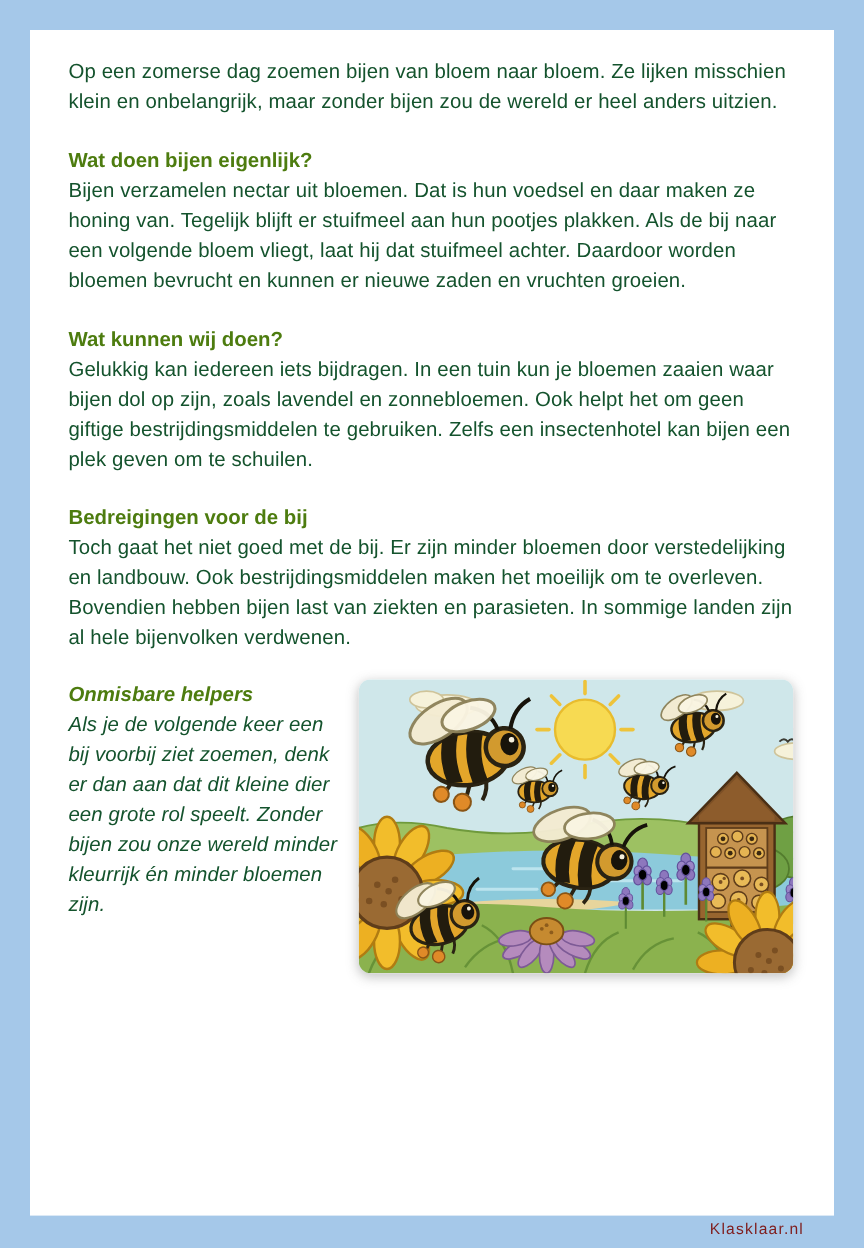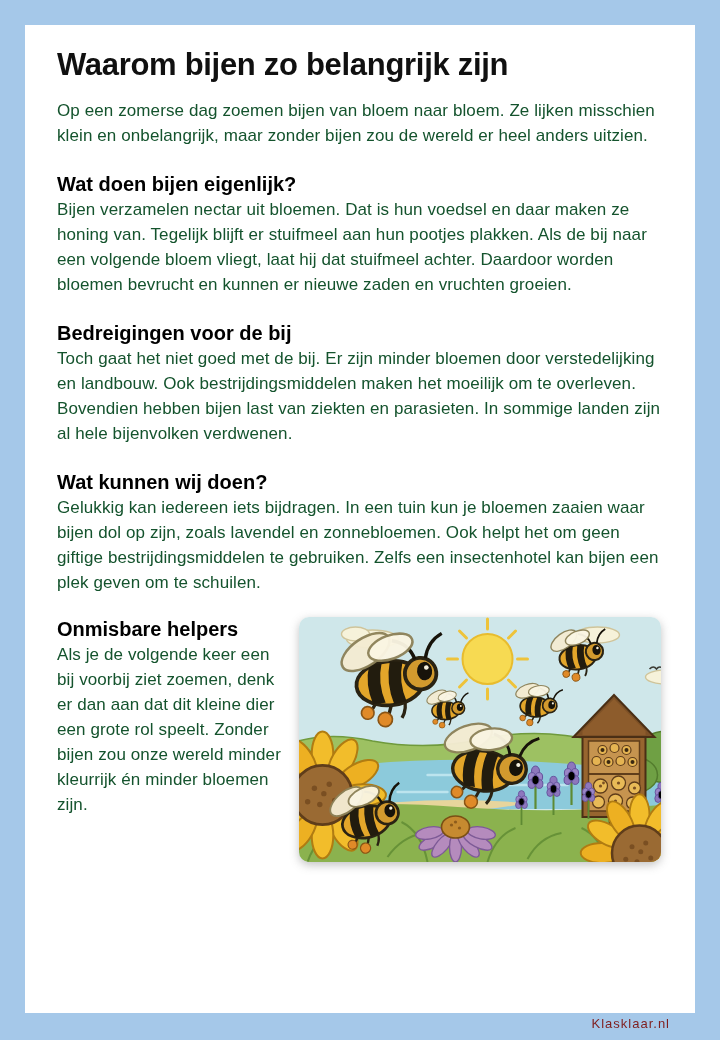--- a/index.html
+++ b/index.html
@@ -25,30 +25,31 @@
     margin-bottom: 15px;
   }
   .para, .section-body {
     font-size: 17px;
     line-height: 25px;
     color: #14532d;
     letter-spacing: 0.1px;
   }
   .section { margin-top: 24px; }
   .section-heading {
-    font-size: 20px;
+    font-size: 17px;
     line-height: 25px;
     font-weight: bold;
-    color: #000000;
+    color: #4d7c0f;
   }
   .closing-section {
     margin-top: 22px;
     display: flex;
     gap: 10px;
     align-items: flex-start;
+    font-style: italic;
   }
   .closing-text { width: 232px; flex: 0 0 auto; }
   .illustration-wrap {
     flex: 1 1 auto;
     height: 245px;
     border-radius: 10px;
     overflow: hidden;
     box-shadow: 0 3px 10px rgba(120,120,120,0.45);
     position: relative;
   }
@@ -60,40 +61,39 @@
     color: #7f1d1d;
     font-size: 13px;
     letter-spacing: 1px;
     font-weight: normal;
   }
 </style>
 </head>
 <body>
 
 <div class="page">
-  <h1 class="title">Waarom bijen zo belangrijk zijn</h1>
 
   <p class="para">Op een zomerse dag zoemen bijen van bloem naar bloem. Ze lijken misschien klein en onbelangrijk, maar zonder bijen zou de wereld er heel anders uitzien.</p>
 
   <div class="section">
     <div class="section-heading">Wat doen bijen eigenlijk?</div>
     <div class="section-body">Bijen verzamelen nectar uit bloemen. Dat is hun voedsel en daar maken ze honing van. Tegelijk blijft er stuifmeel aan hun pootjes plakken. Als de bij naar een volgende bloem vliegt, laat hij dat stuifmeel achter. Daardoor worden bloemen bevrucht en kunnen er nieuwe zaden en vruchten groeien.</div>
   </div>
 
   <div class="section">
   </div>
 
   <div class="section">
+    <div class="section-heading">Wat kunnen wij doen?</div>
+    <div class="section-body">Gelukkig kan iedereen iets bijdragen. In een tuin kun je bloemen zaaien waar bijen dol op zijn, zoals lavendel en zonnebloemen. Ook helpt het om geen giftige bestrijdingsmiddelen te gebruiken. Zelfs een insectenhotel kan bijen een plek geven om te schuilen.</div>
+  </div>
+
+  <div class="section">
     <div class="section-heading">Bedreigingen voor de bij</div>
     <div class="section-body">Toch gaat het niet goed met de bij. Er zijn minder bloemen door verstedelijking en landbouw. Ook bestrijdingsmiddelen maken het moeilijk om te overleven. Bovendien hebben bijen last van ziekten en parasieten. In sommige landen zijn al hele bijenvolken verdwenen.</div>
-  </div>
-
-  <div class="section">
-    <div class="section-heading">Wat kunnen wij doen?</div>
-    <div class="section-body">Gelukkig kan iedereen iets bijdragen. In een tuin kun je bloemen zaaien waar bijen dol op zijn, zoals lavendel en zonnebloemen. Ook helpt het om geen giftige bestrijdingsmiddelen te gebruiken. Zelfs een insectenhotel kan bijen een plek geven om te schuilen.</div>
   </div>
 
   <div class="closing-section">
     <div class="closing-text">
       <div class="section-heading">Onmisbare helpers</div>
       <div class="section-body">Als je de volgende keer een bij voorbij ziet zoemen, denk er dan aan dat dit kleine dier een grote rol speelt. Zonder bijen zou onze wereld minder kleurrijk én minder bloemen zijn.</div>
     </div>
 
     <div class="illustration-wrap" role="img" aria-label="Cartoon bees flying over sunflowers, lavender and a purple coneflower near a lake, with a bright sun, clouds, birds and a wooden insect hotel">
       <svg viewBox="0 0 405 245" preserveAspectRatio="xMidYMid slice">

